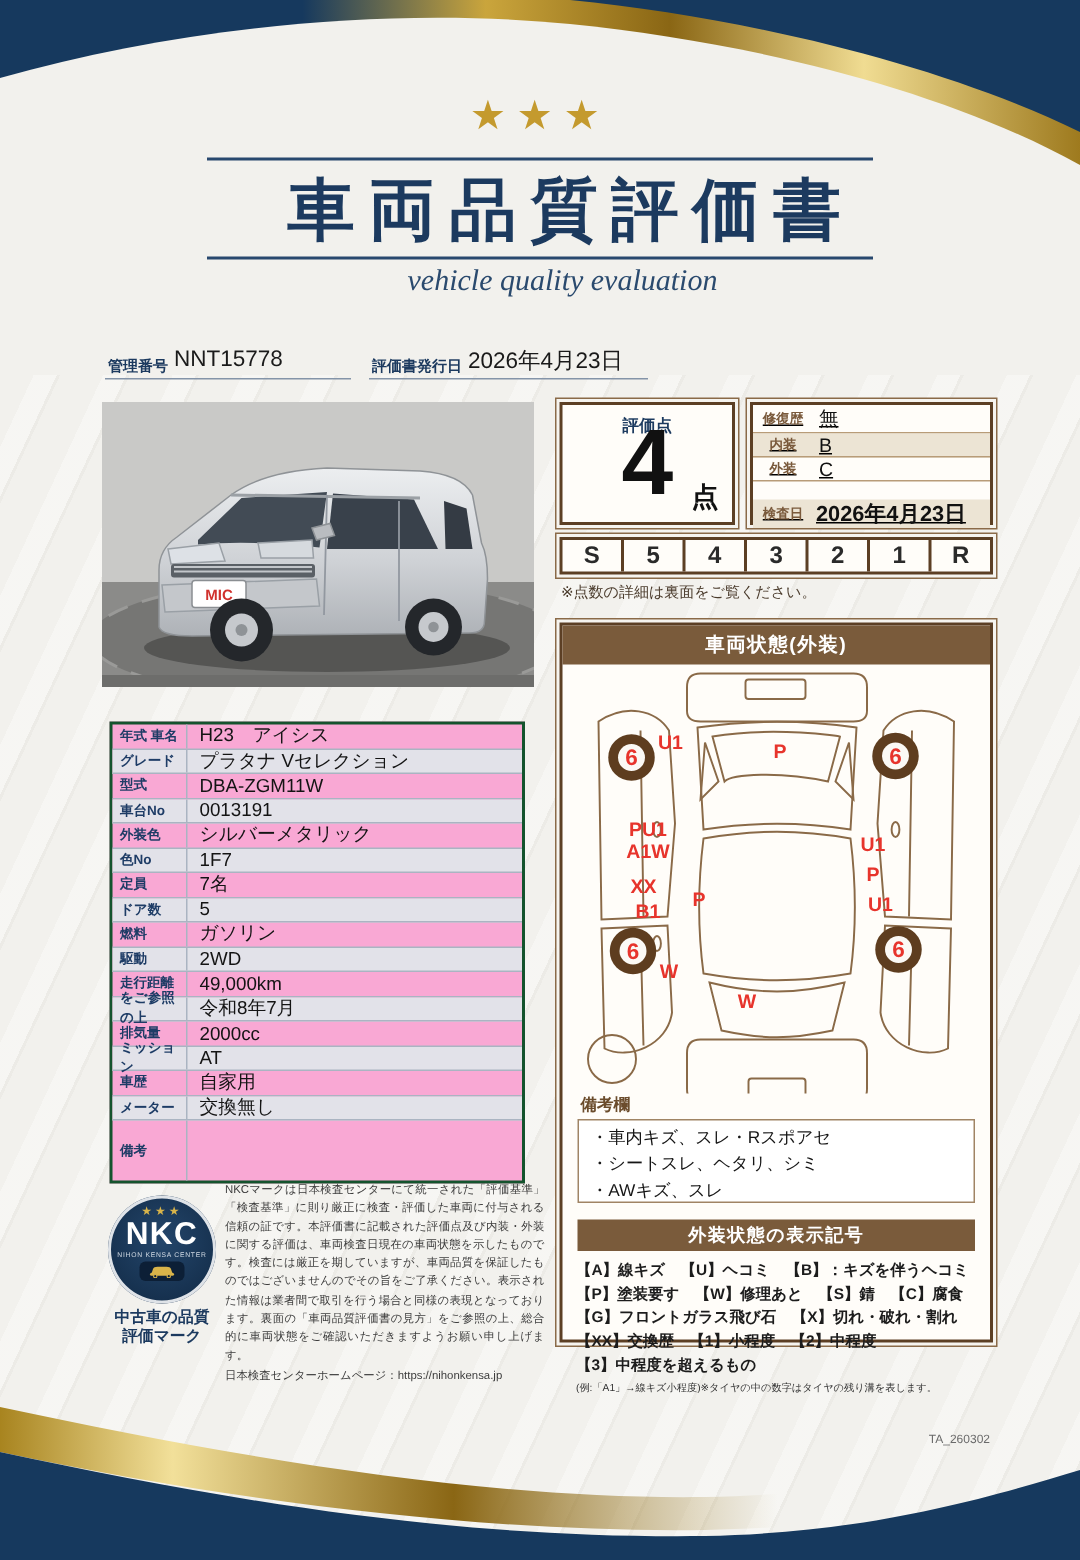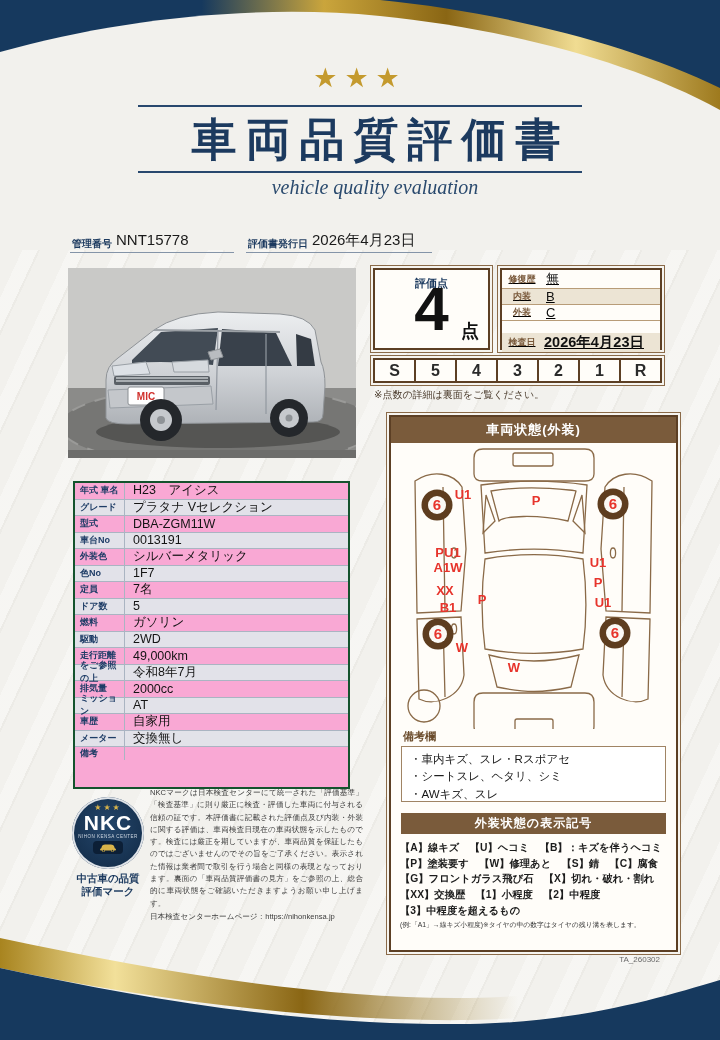--- a/index.html
+++ b/index.html
@@ -34,36 +34,36 @@
   .cond-row.alt { background:#ece4d4; }
   .cond-label { width:40px; font-size:9px; font-weight:bold; color:#7a5a3c; text-align:center; }
   .cond-value { flex:1; font-size:13px; color:#111; padding-left:4px; }
   .cond-value.big { font-size:14.5px; font-weight:600; letter-spacing:0; padding-left:2px; }
   .sbar { top:358px; left:373px; width:289px; height:25px; display:flex; }
   .sbar-cell { flex:1; display:flex; align-items:center; justify-content:center;
     font-size:16px; font-weight:bold; color:#2a2a2a; border-right:2px solid #5c3f24; }
   .sbar-cell:last-child { border-right:none; }
   .scale-note { top:388px; left:374px; font-size:10px; color:#4a3b2c; }
   
-  .panel { top:415px; left:389px; width:289px; height:537px; }
+  .panel { top:415px; left:373px; width:289px; height:480px; }
   .panel-bar { height:26px; background:#7a5b3b; color:#fff; font-size:13px; font-weight:bold;
     display:flex; align-items:center; justify-content:center; letter-spacing:1px; }
   .remarks-label { position:absolute; top:312px; left:12px; font-size:11px; font-weight:bold; color:#6b4c2c; }
   .remarks-box { position:absolute; top:329px; left:10px; width:265px; height:56px; border:1px solid #a08464; background:#fff; padding:4px 8px; }
   .remarks-line { font-size:11.5px; color:#161616; line-height:1.5; }
   .legend-bar { position:absolute; top:396px; left:10px; width:265px; height:21px; background:#7a5b3b; color:#fff;
     font-size:12px; font-weight:bold; display:flex; align-items:center; justify-content:center; letter-spacing:1px; }
   .legend-text { position:absolute; top:423px; left:9px; width:270px; }
   .legend-line { font-size:10.3px; font-weight:600; color:#1c1c1c; line-height:1.52; }
   .legend-foot { font-size:6.8px; color:#333; margin-top:2px; }
   .doc-code { top:955px; left:560px; width:100px; text-align:right; font-size:8px; color:#6a6a6a; }
   
   .spec { top:481px; left:73px; width:277px; border:2px solid #14532d; background:#f9a8d4; }
   .spec-row { display:flex; height:16.5px; border-bottom:1px solid #aab4c2; }
-  .spec-row:last-child { border-bottom:none; height:40px;flex-direction:column; }
+  .spec-row:last-child { border-bottom:none; height:40px; }
   .spec-row.alt { background:#e2e2e9; }
   .spec-label { width:50px; font-size:9px; font-weight:bold; color:#1e3c66; display:flex; align-items:center; padding-left:5px; border-right:1px solid #aab4c2; }
   .spec-value { flex:1; font-size:12.5px; color:#141414; display:flex; align-items:center; padding-left:8px; }
   
   .nkc-logo { top:797px; left:72px; width:72px; height:72px; border-radius:50%;
     background:radial-gradient(circle at 50% 42%, #24466b 0%, #16314f 70%, #0f2540 100%);
     box-shadow:0 0 0 2px #dfe3e8 inset; text-align:center; color:#fff; }
   .nkc-stars { font-size:8px; color:#d9b44a; letter-spacing:2px; margin-top:7px; line-height:1; }
   .nkc-name { font-size:21px; font-weight:bold; letter-spacing:1px; line-height:1.05; }
   .nkc-org { font-size:4.5px; letter-spacing:.5px; color:#cfd8e2; }

